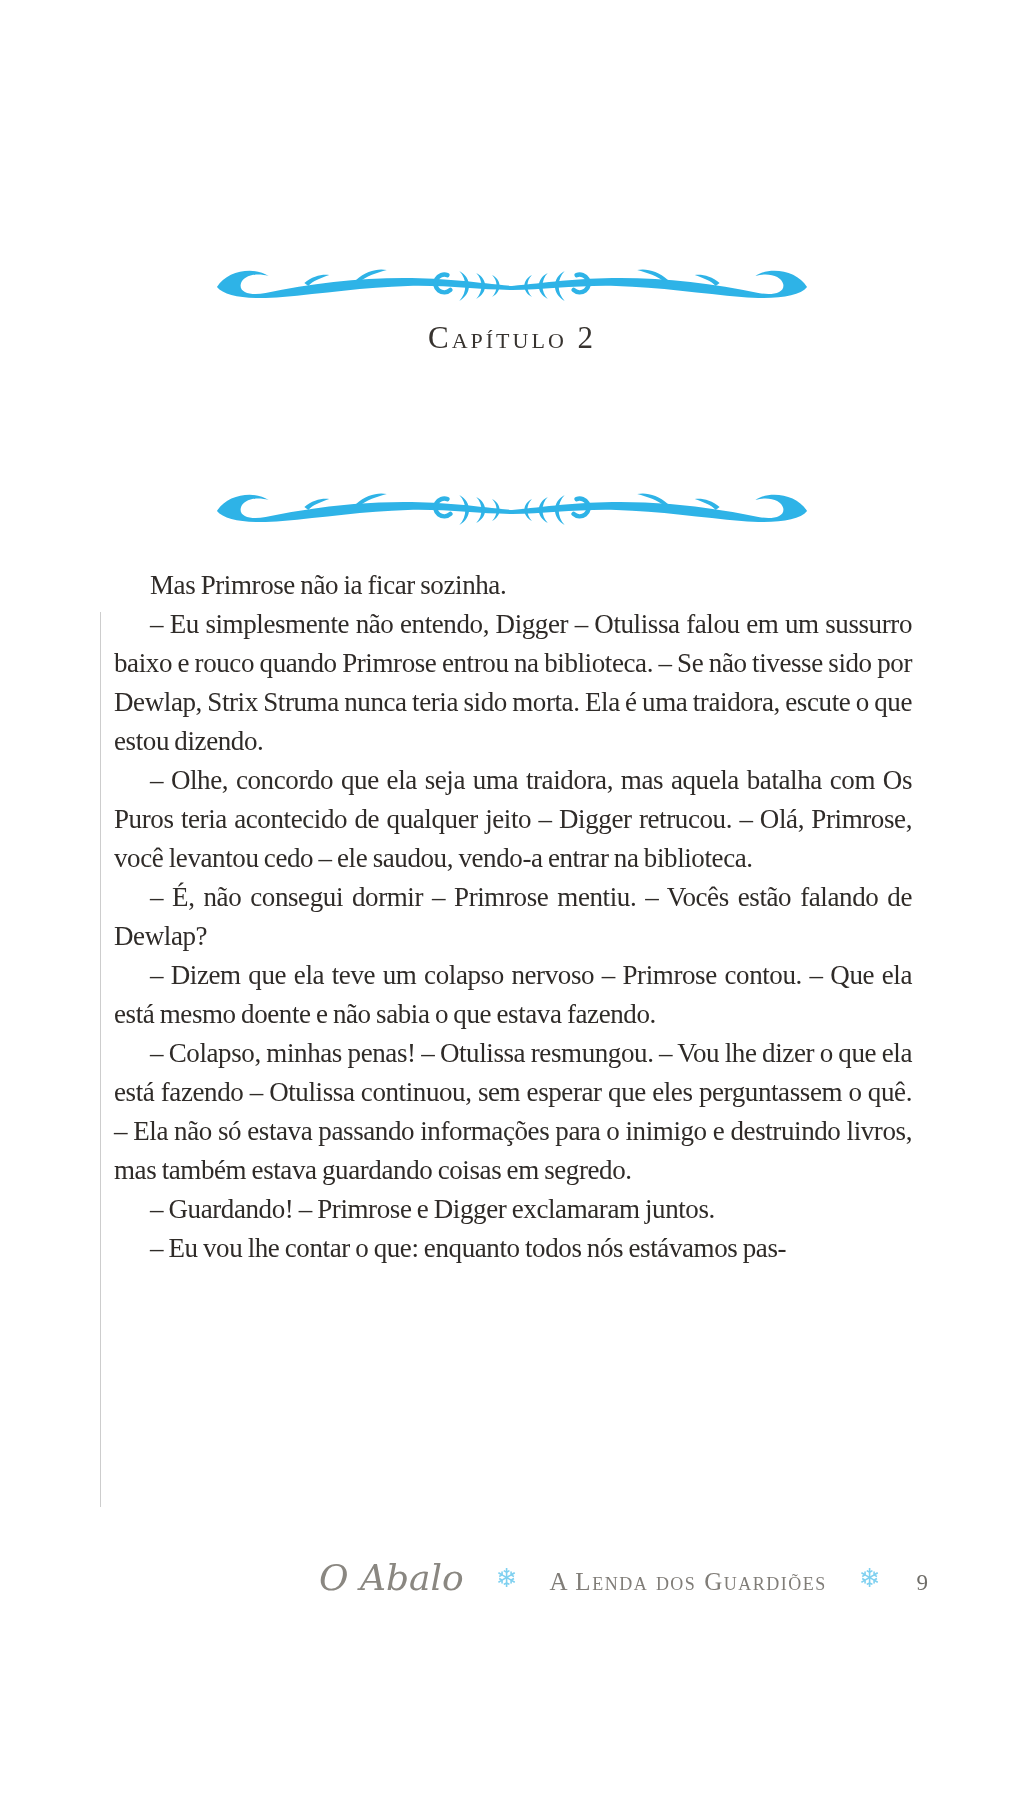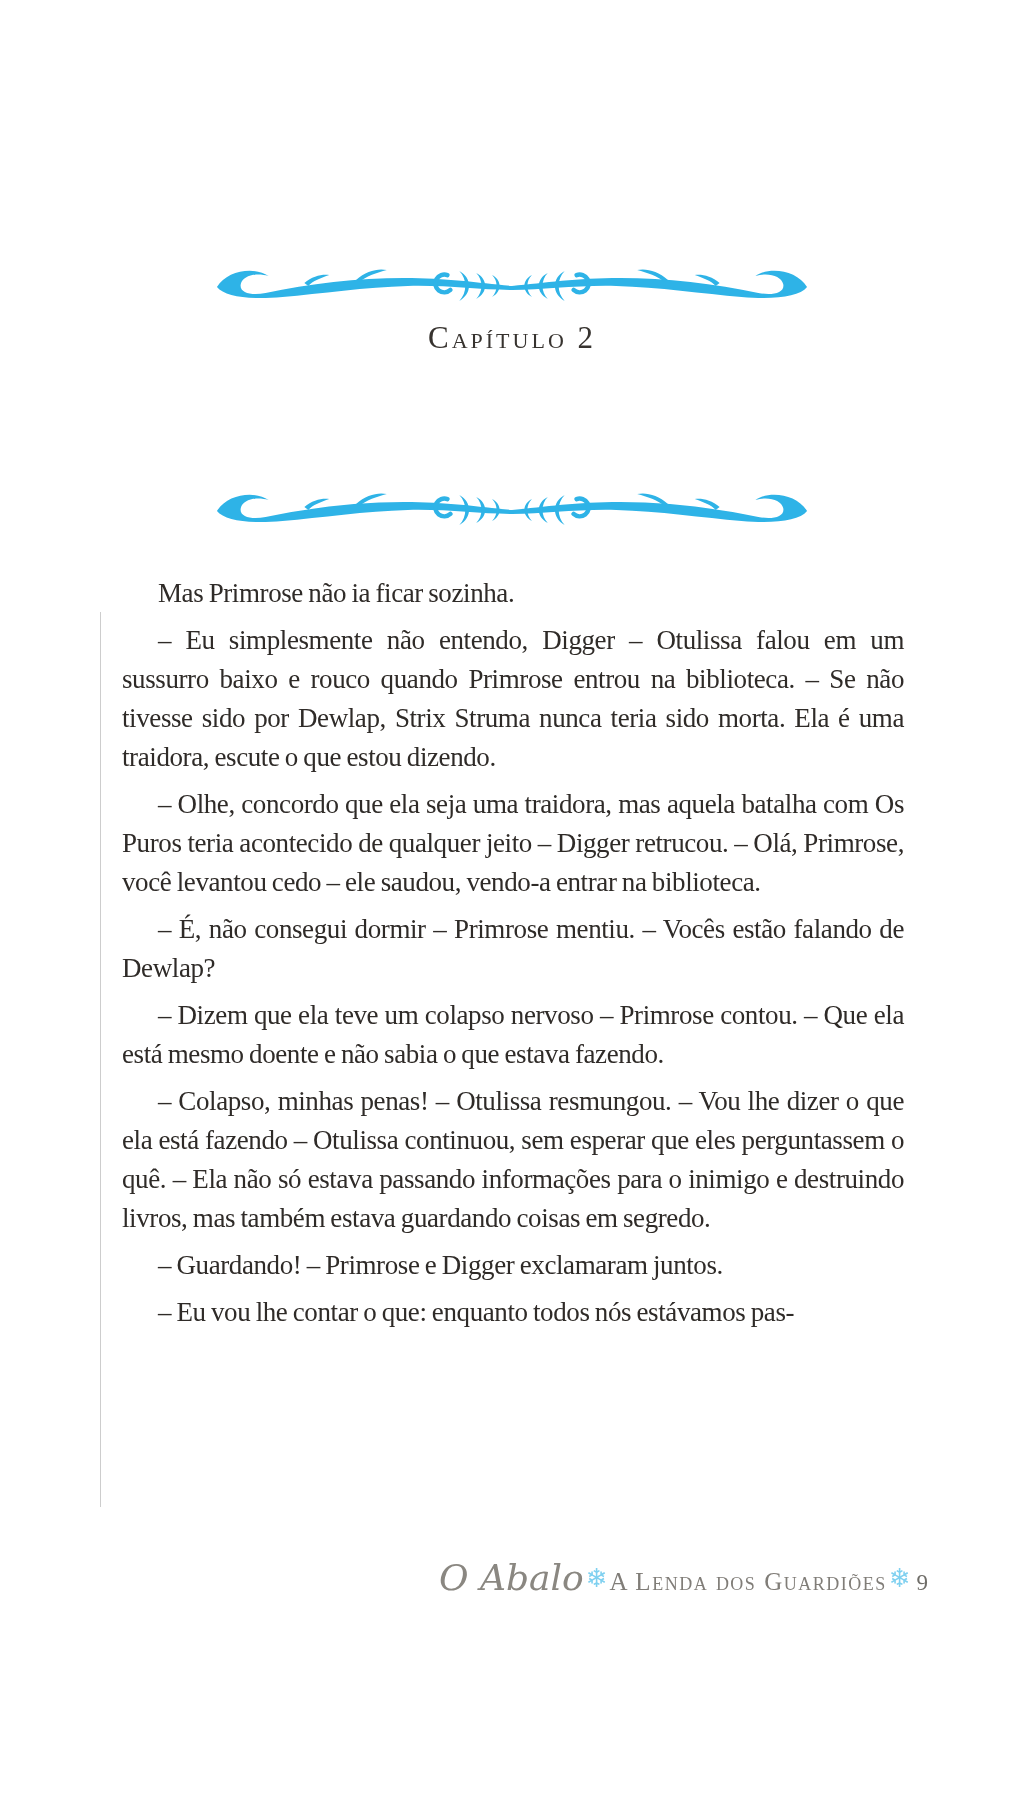--- a/index.html
+++ b/index.html
@@ -51,31 +51,31 @@
     position:absolute;top:566px;left:114px;width:798px;
     font-size:27px;
     line-height:39px;
     letter-spacing:-0.4px;
     word-spacing:-1px;
     color:var(--body-text);
     text-align:justify;
   }
   .body-text p{
     text-indent:36px;
-    margin:8px;
+    margin:0;
   }
 
   .scan-line{
     position:absolute;left:100px;top:612px;height:895px;width:1px;
     background:rgba(90,90,90,0.30);
   }
 
   .footer{
     position:absolute;top:1556px;right:96px;
-    display:flex;align-items:baseline;gap:2px;
+    display:flex;align-items:baseline;gap:32px;
     white-space:nowrap;
   }
   .footer .book-title{
     font-family:"DejaVu Serif", serif;
     font-style:italic;
     font-size:36px;
     color:#8a8781;
     line-height:44px;
   }
   .footer .snowflake{

